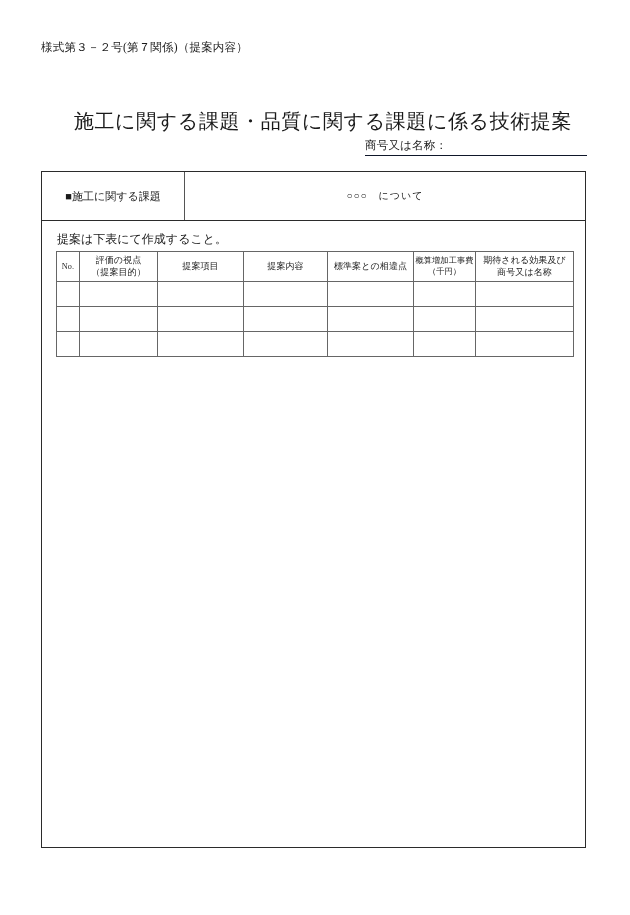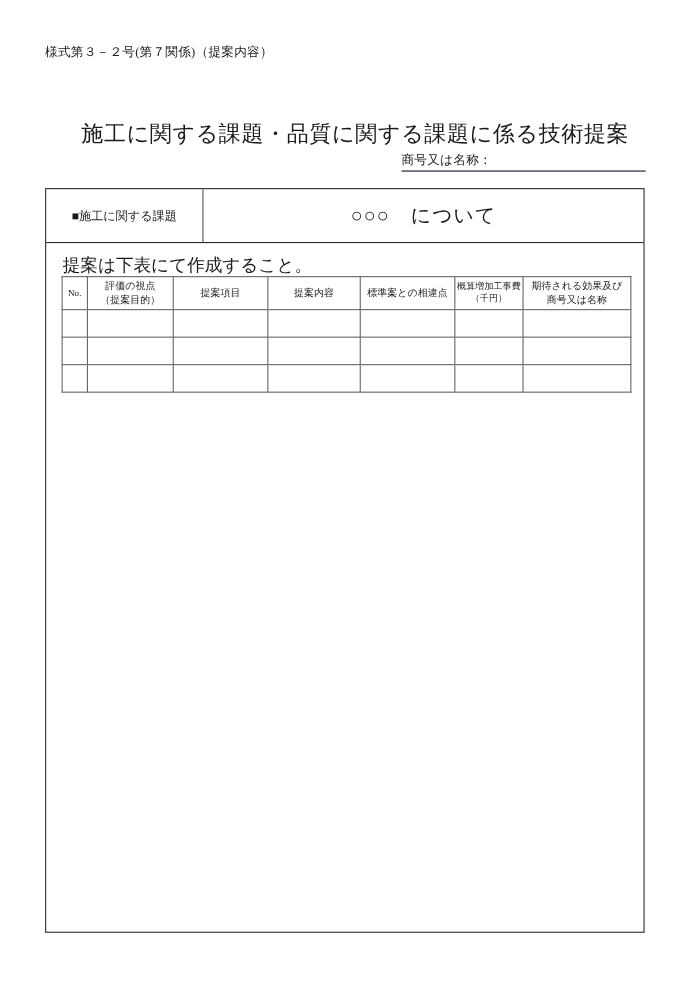--- a/index.html
+++ b/index.html
@@ -91,40 +91,40 @@
     align-items: center;
     justify-content: center;
     font-size: 11px;
     white-space: nowrap;
   }
   .subject-topic {
     flex: 1;
     display: flex;
     align-items: center;
     justify-content: center;
-    font-size: 18px;
+    font-size: 10px;
     letter-spacing: 1px;
     white-space: nowrap;
     text-align: center;
   }
 
   
   .frame-body {
     position: absolute;
     left: 0;
     right: 0;
     top: 49px;
     bottom: 0;
   }
 
   .note {
     position: absolute;
     left: 15px;
     top: 10px;
-    font-size: 16px;
+    font-size: 12px;
     white-space: nowrap;
   }
 
   
   .proposal-table {
     position: absolute;
     left: 14px;
     top: 30px;
     width: 517px;
     border-collapse: collapse;

